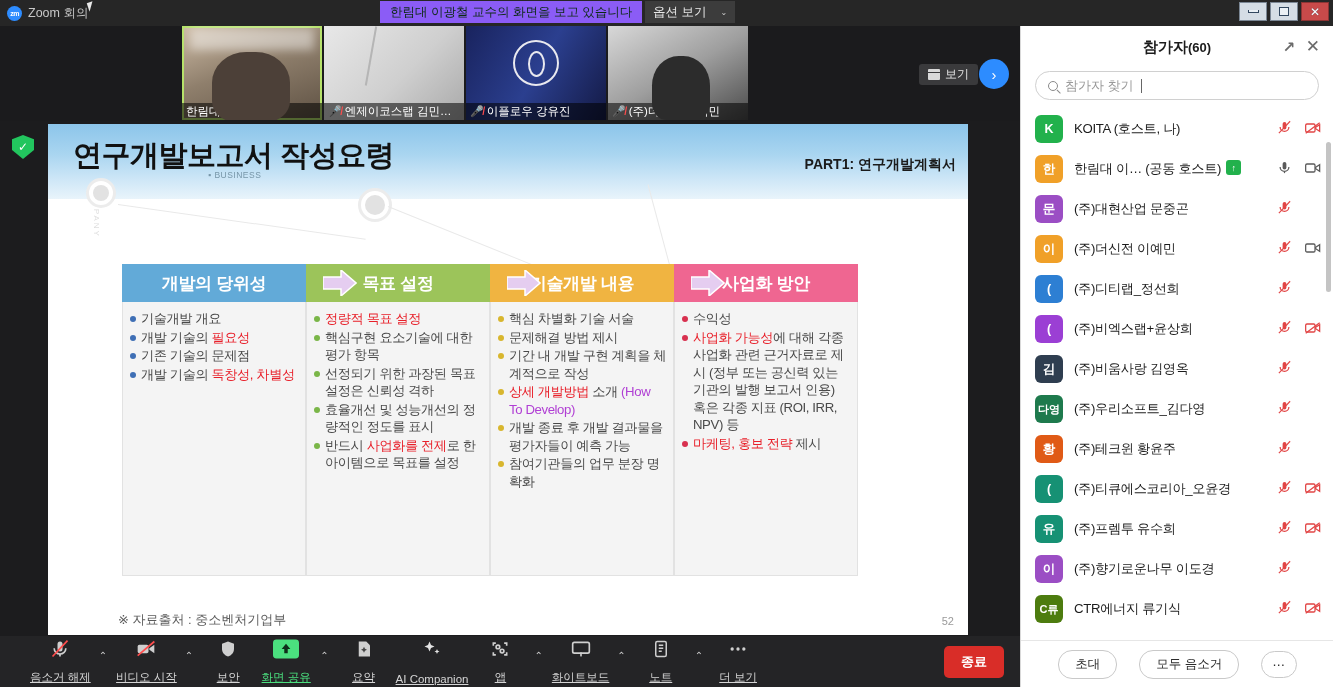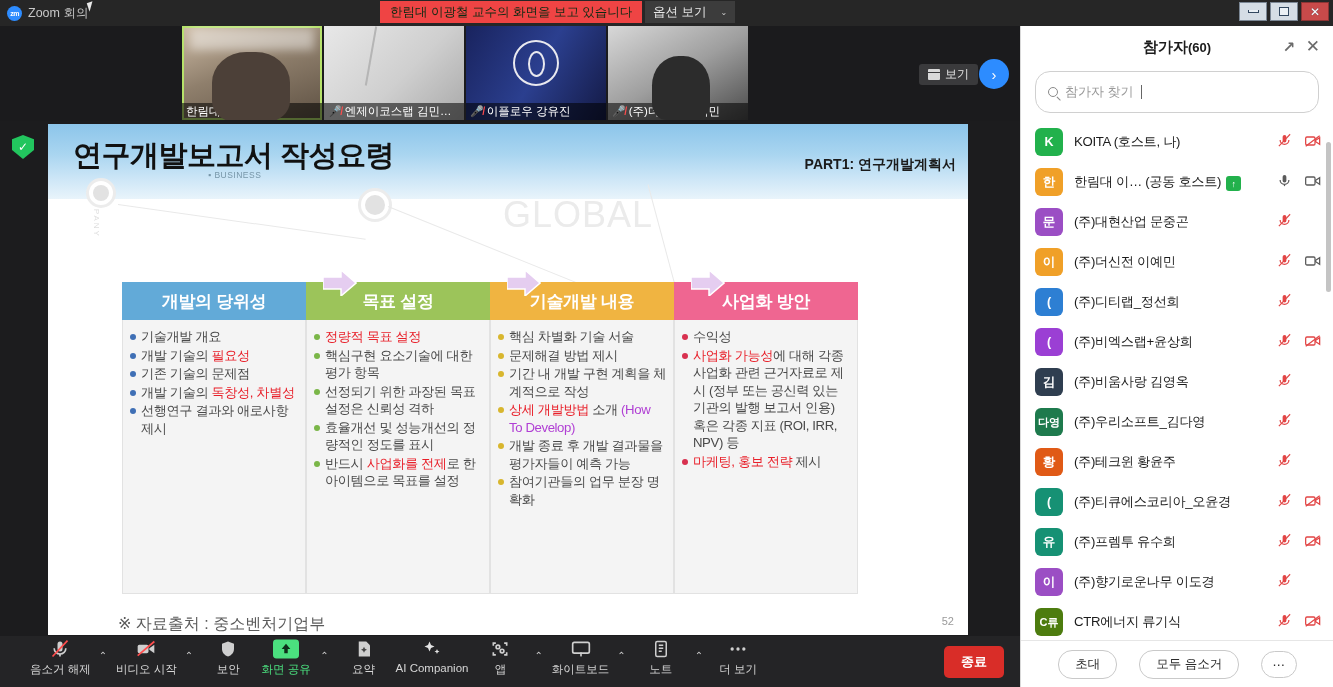--- a/index.html
+++ b/index.html
@@ -18,21 +18,21 @@
   }
   .zm-logo {
     width:15px; height:15px; border-radius:50%;
     background:#2d8cff; margin-left:7px; margin-right:6px;
     color:#fff; font-size:7px; font-weight:bold;
     display:flex; align-items:center; justify-content:center; letter-spacing:-0.5px;
   }
   .zm-title { color:#c8c8c8; font-size:12.5px; }
   .share-banner {
     position:absolute; left:380px; top:1px; height:22px;
-    background:#ef4444; color:#0b2a12; font-size:12.5px;
+    background:#8b5cf6; color:#0b2a12; font-size:12.5px;
     display:flex; align-items:center; padding:0 10px; font-weight:500;
   }
   .opt-btn {
     position:absolute; left:645px; top:1px; height:22px; width:90px;
     background:#3c3c3c; color:#e8e8e8; font-size:12.5px;
     display:flex; align-items:center; justify-content:center; gap:14px;
   }
   .opt-btn .caret { font-size:8px; color:#cfcfcf; }
   .wctrls { position:absolute; right:4px; top:2px; display:flex; gap:3px; }
   .wbtn {
@@ -137,21 +137,21 @@
   .deco-circ:after{ content:""; position:absolute; inset:4px; border-radius:50%; background:#e2e2e2;}
   .comp-wm {
     position:absolute; left:44px; top:60px; font-size:8px; color:#dedede;
     writing-mode:vertical-rl; letter-spacing:2px;
   }
 
   .cols { position:absolute; left:74px; top:140px; width:736px; display:flex; }
   .col { width:184px; position:relative; }
   .col-hd {
     height:38px; display:flex; align-items:center; justify-content:center;
-    color:#fff; font-size:17px; font-weight:bold; letter-spacing:-0.3px;margin-top:18px;
+    color:#fff; font-size:17px; font-weight:bold; letter-spacing:-0.3px;
   }
   .col-body {
     background:#f4f4f4; min-height:274px; padding:8px 7px 10px 6px;
     border-left:1px solid #e2e2e2; border-right:1px solid #e2e2e2; border-bottom:1px solid #e2e2e2;
   }
   .col:first-child .col-body { border-left:1px solid #e2e2e2; }
   ul.bl { list-style:none; }
   ul.bl li {
     position:relative; padding-left:12px; margin-bottom:1px;
     font-size:13.2px; line-height:1.33; color:#4a4a4a; letter-spacing:-0.4px;
@@ -164,35 +164,35 @@
   .c3 ul.bl li:before { background:#d8b62e; }
   .c4 ul.bl li:before { background:#d8304f; }
   .hl-red { color:#e8202a; font-weight:normal; }
   .hl-purple { color:#b03fd4; }
   .arrow {
     position:absolute; top:6px; right:-17px; z-index:4;
     width:0;height:0;
   }
   .arrow svg { display:block; }
   .srcnote {
-    position:absolute; left:70px; bottom:0; font-size:16px; color:#5b5b5b;
+    position:absolute; left:70px; bottom:6px; font-size:13px; color:#5b5b5b;
   }
   .pagenum {
     position:absolute; right:14px; bottom:8px; font-size:11px; color:#9a9a9a;
   }
 
   
   .toolbar {
     position:absolute; left:0; bottom:0; width:1020px; height:51px;
     background:#242426; display:flex; align-items:center;
   }
   .tb-item {
     position:relative; display:flex; flex-direction:column; align-items:center;
-    justify-content:flex-start; min-width:52px; height:46px; color:#d6d6d6;
-    font-size:11.5px; gap:3px;
+    justify-content:space-between; min-width:52px; height:46px; color:#d6d6d6;
+    font-size:11.5px; gap:3px;text-decoration:underline;
   }
   .tb-item .lbl { white-space:nowrap; }
   .tb-ico { height:20px; display:flex; align-items:flex-end; justify-content:center; }
   .caret-wrap { display:flex; flex-direction:column; justify-content:center; height:46px;
      padding-left:2px; padding-right:3px; color:#c9c9c9; font-size:10px; margin-top:-12px; }
   .green { color:#4be07f; }
   .endbtn {
     position:absolute; right:16px; top:50%; transform:translateY(-50%);
     background:#d92d28; color:#fff; font-size:13px; font-weight:bold;
     border-radius:5px; padding:7px 17px;
@@ -205,40 +205,40 @@
   }
   .panel-hdr {
     height:42px; display:flex; align-items:center; justify-content:center;
     position:relative; font-size:15px; font-weight:bold; color:#1b1b1b;
   }
   .panel-hdr .cnt { font-size:13px; font-weight:bold; }
   .panel-ico { position:absolute; color:#6b6b6b; font-size:15px; }
   .ico-pop { right:38px; top:12px; }
   .ico-close { right:13px; top:10px; font-size:17px; }
   .search {
-    margin:3px 14px 8px 14px; height:42px; border:1px solid #d0d0d0; border-radius:15px;
+    margin:3px 14px 8px 14px; height:29px; border:1px solid #d0d0d0; border-radius:15px;
     display:flex; align-items:center; padding:0 12px; gap:7px;
   }
   .search .mag {
     width:10px;height:10px;border:1.4px solid #8a8a8a;border-radius:50%; position:relative;
   }
   .search .mag:after{content:"";position:absolute;right:-4px;bottom:-3px;width:5px;height:1.4px;
     background:#8a8a8a;transform:rotate(45deg);}
   .search .ph { color:#9a9a9a; font-size:13px; }
   .search .caretbar { width:1px; height:14px; background:#666; }
   .plist { height:534px; overflow:hidden; padding-top:1px; }
   .prow {
     height:40px; display:flex; align-items:center; padding:0 12px 0 14px; gap:11px;
   }
   .av {
     width:28px;height:28px;border-radius:6px;color:#fff;font-size:12.5px;font-weight:bold;
     display:flex;align-items:center;justify-content:center; flex:0 0 28px;
   }
   .pname { flex:1; font-size:13.2px; color:#1c1c1c; white-space:nowrap; overflow:hidden;
-    letter-spacing:-0.3px; display:flex; align-items:flex-end; gap:5px;}
+    letter-spacing:-0.3px; display:flex; align-items:flex-start; gap:5px;}
   .badge-up {
     background:#22b14c; color:#fff; width:15px;height:15px;border-radius:3px;
     display:inline-flex;align-items:center;justify-content:center;font-size:9px;
   }
   .pico { width:17px; text-align:center; font-size:13px; position:relative; }
   .mic-off { color:#e24646; }
   .mic-on { color:#5b5b5b; }
   .scrollbar {
     position:absolute; right:2px; top:116px; width:5px; height:150px;
     background:#c4c4c4; border-radius:3px;
@@ -314,21 +314,20 @@
   </div>
 
   <div class="shield">✓</div>
 
   <div class="slide">
     <div class="slide-hdr">
       <div class="slide-title">연구개발보고서 작성요령</div>
       <div class="biz-tag">BUSINESS</div>
       <div class="slide-part">PART1: 연구개발계획서</div>
     </div>
-    <div class="globalwm">GLOBAL</div>
     <div class="comp-wm">COMPANY</div>
     <div class="deco-circ" style="left:38px;top:54px;width:30px;height:30px;"></div>
     <div class="deco-circ" style="left:310px;top:64px;width:34px;height:34px;"></div>
     <div class="deco-line" style="left:70px;top:80px;width:250px;transform:rotate(8deg);"></div>
     <div class="deco-line" style="left:340px;top:82px;width:330px;transform:rotate(22deg);"></div>
     <div class="deco-line" style="left:600px;top:60px;width:120px;transform:rotate(75deg);"></div>
 
     <div class="cols">
       <div class="col c1">
         <div class="col-hd" style="background: rgb(98, 170, 216);">
@@ -338,21 +337,20 @@
           <svg width="34" height="26" viewBox="0 0 34 26">
               <path d="M0,7 L18,7 L18,0 L33,13 L18,26 L18,19 L0,19 Z" fill="#e5cdf0" stroke="#fff" stroke-width="1.5"></path>
             </svg>
         </div>
         <div class="col-body">
             <ul class="bl">
               <li><span>기술개발 개요</span></li>
               <li><span>개발 기술의 </span><span class="hl-red">필요성</span></li>
               <li><span>기존 기술의 문제점</span></li>
               <li><span>개발 기술의 </span><span class="hl-red">독창성, 차별성</span></li>
-              <li><span>선행연구 결과와 애로사항 제시</span></li>
             </ul>
           </div>
       </div>
       <div class="col c2">
         <div class="col-hd" style="background: rgb(156, 196, 90);">
             <span>목표 설정</span>
           </div>
         <div class="arrow">
           <svg width="34" height="26" viewBox="0 0 34 26">
               <path d="M0,7 L18,7 L18,0 L33,13 L18,26 L18,19 L0,19 Z" fill="#e5cdf0" stroke="#fff" stroke-width="1.5"></path>

